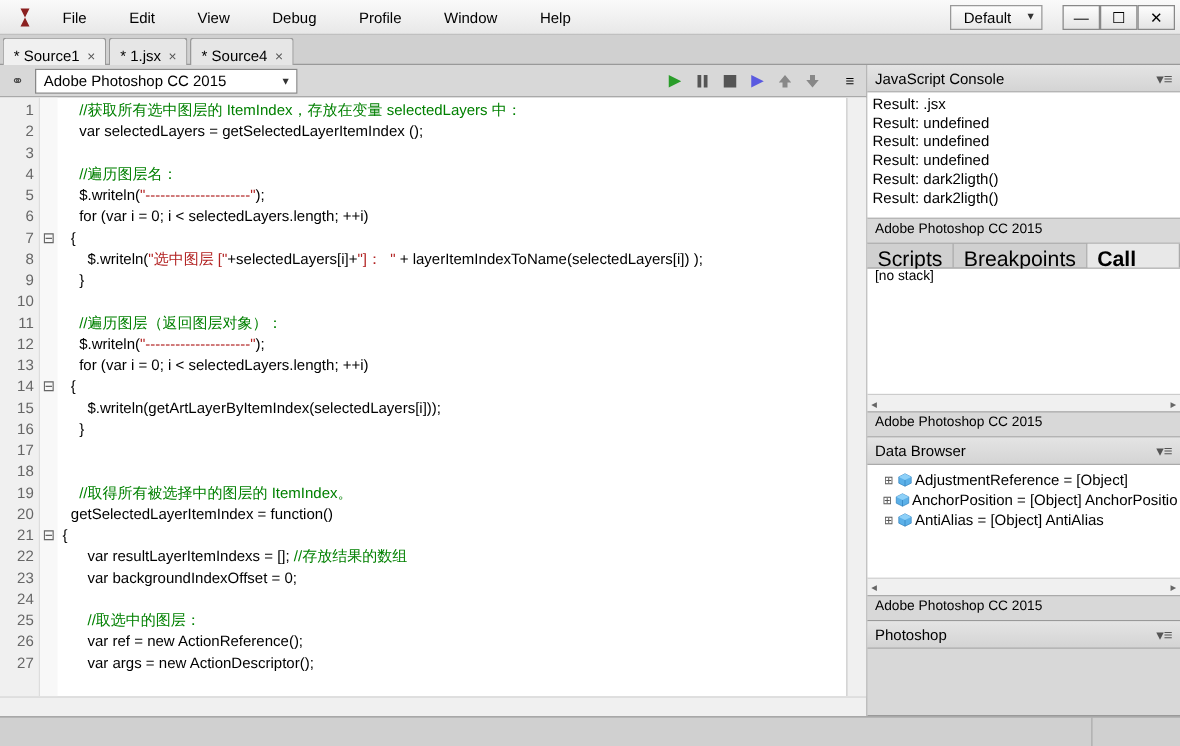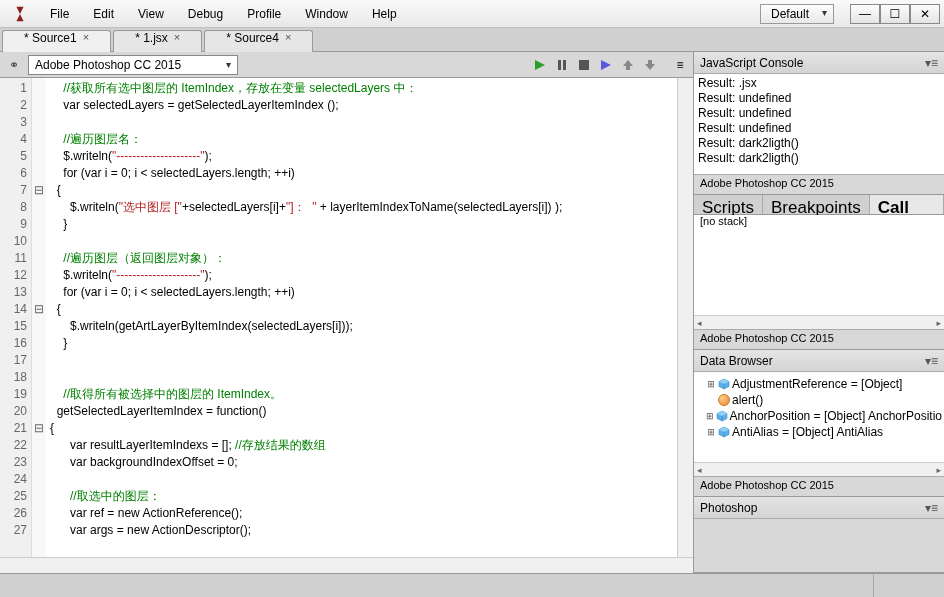--- a/index.html
+++ b/index.html
@@ -1,28 +1,28 @@
 <!DOCTYPE html>
 <html><head>
 <meta charset="utf-8">
 <style>
 *{margin:0;padding:0;box-sizing:border-box;font-family:Tahoma,Arial,sans-serif;font-size:12px}
 body{background:#e6e6e6;width:944px;height:597px;overflow:hidden;display:flex;flex-direction:column}
 .titlebar{height:28px;background:linear-gradient(#fafafa,#e8e8e8);border-bottom:1px solid #c0c0c0;display:flex;align-items:center;padding:0 4px}
 .logo{width:20px;height:20px;margin:0 6px;display:flex;align-items:center;justify-content:center}
 .logo svg{width:18px;height:18px}
-.menu{display:flex;gap:4px;margin-left:4px}
+.menu{display:flex;gap:14px;margin-left:4px}
 .menu-item{padding:4px 10px;cursor:pointer}
 .title-right{margin-left:auto;display:flex;align-items:center;gap:2px}
 .dropdown-default{padding:2px 24px 2px 10px;border:1px solid #999;background:linear-gradient(#fdfdfd,#e8e8e8);position:relative;margin-right:10px}
 .dropdown-default::after{content:"▾";position:absolute;right:6px;top:2px;font-size:10px;color:#333}
 .winbtns{display:flex;gap:0;margin-left:4px}
 .winbtn{width:30px;height:20px;border:1px solid #888;background:linear-gradient(#fdfdfd,#e4e4e4);display:flex;align-items:center;justify-content:center;cursor:pointer;font-family:Arial}
 .tabbar{height:24px;background:#d0d0d0;border-bottom:1px solid #999;display:flex;align-items:flex-end;padding-left:2px}
-.tab{height:22px;padding:0 21px;background:#e6e6e6;border:1px solid #999;border-bottom:none;margin-right:2px;display:flex;align-items:flex-start;gap:6px;font-size:11px;border-radius:3px 3px 0 0;position:relative;top:1px}
+.tab{height:22px;padding:0 8px;background:#e6e6e6;border:1px solid #999;border-bottom:none;margin-right:2px;display:flex;align-items:flex-end;gap:6px;font-size:11px;border-radius:3px 3px 0 0;position:relative;top:1px}
 .tab.active{background:#f0f0f0}
 .tab-close{font-size:11px;color:#555;cursor:pointer}
 .main{flex:1;display:flex;overflow:hidden}
 .left{flex:1;display:flex;flex-direction:column;border-right:1px solid #999}
 .toolbar{height:26px;background:#d8d8d8;border-bottom:1px solid #999;display:flex;align-items:center;padding:0 4px;gap:4px}
 .chain{width:20px;height:18px;display:flex;align-items:center;justify-content:center;color:#444}
 .combo{height:20px;border:1px solid #888;background:#fff;display:flex;align-items:center;padding:0 22px 0 6px;position:relative;font-size:12px}
 .combo::after{content:"▾";position:absolute;right:6px;font-size:10px;color:#333}
 .combo1{width:210px}
 .combo2{width:160px;margin-left:10px}
@@ -250,25 +250,20 @@
             <span class="cube">
               <svg viewBox="0 0 12 12">
                 <path d="M6 1 L11 3.5 L11 8.5 L6 11 L1 8.5 L1 3.5 Z" fill="#5bb0e8" stroke="#2a7ab8" stroke-width="0.5"></path>
                 <path d="M6 1 L11 3.5 L6 6 L1 3.5 Z" fill="#8dd0f8"></path>
                 <path d="M6 6 L6 11" stroke="#2a7ab8" stroke-width="0.5"></path>
               </svg>
             </span>
             <span> AdjustmentReference = [Object]</span>
           </div>
           <div class="tree-row">
-            <span class="expander"></span>
-            <span class="orange-ball"></span>
-            <span> alert()</span>
-          </div>
-          <div class="tree-row">
             <span class="expander">⊞</span>
             <span class="cube">
               <svg viewBox="0 0 12 12">
                 <path d="M6 1 L11 3.5 L11 8.5 L6 11 L1 8.5 L1 3.5 Z" fill="#5bb0e8" stroke="#2a7ab8" stroke-width="0.5"></path>
                 <path d="M6 1 L11 3.5 L6 6 L1 3.5 Z" fill="#8dd0f8"></path>
                 <path d="M6 6 L6 11" stroke="#2a7ab8" stroke-width="0.5"></path>
               </svg>
             </span>
             <span> AnchorPosition = [Object] AnchorPosition</span>
           </div>

